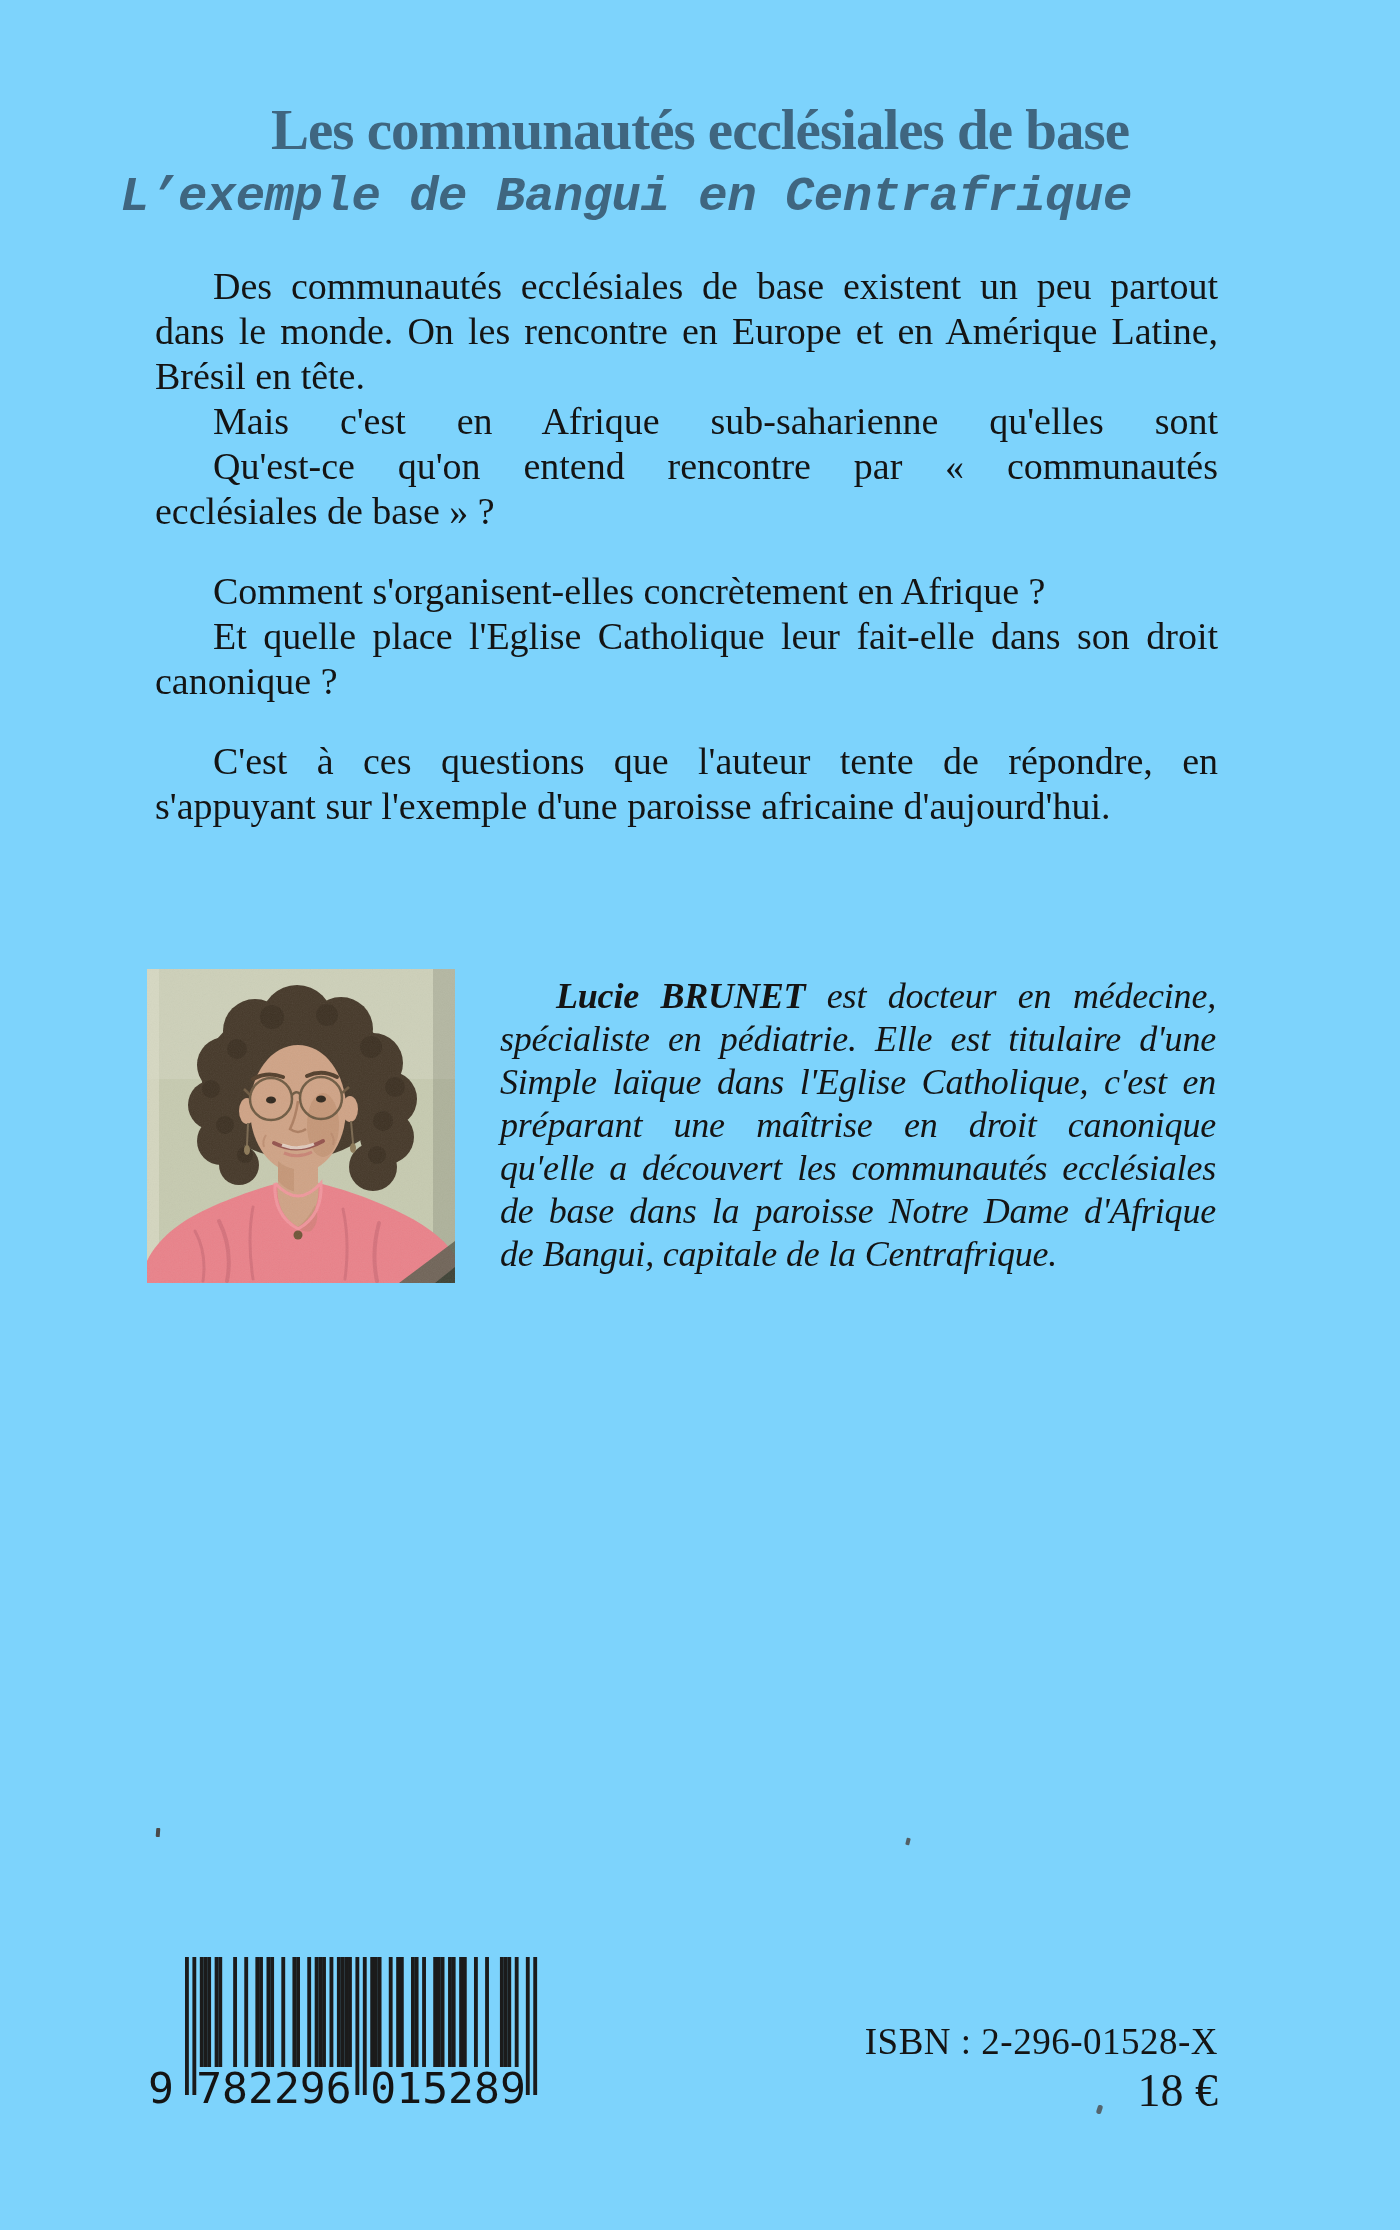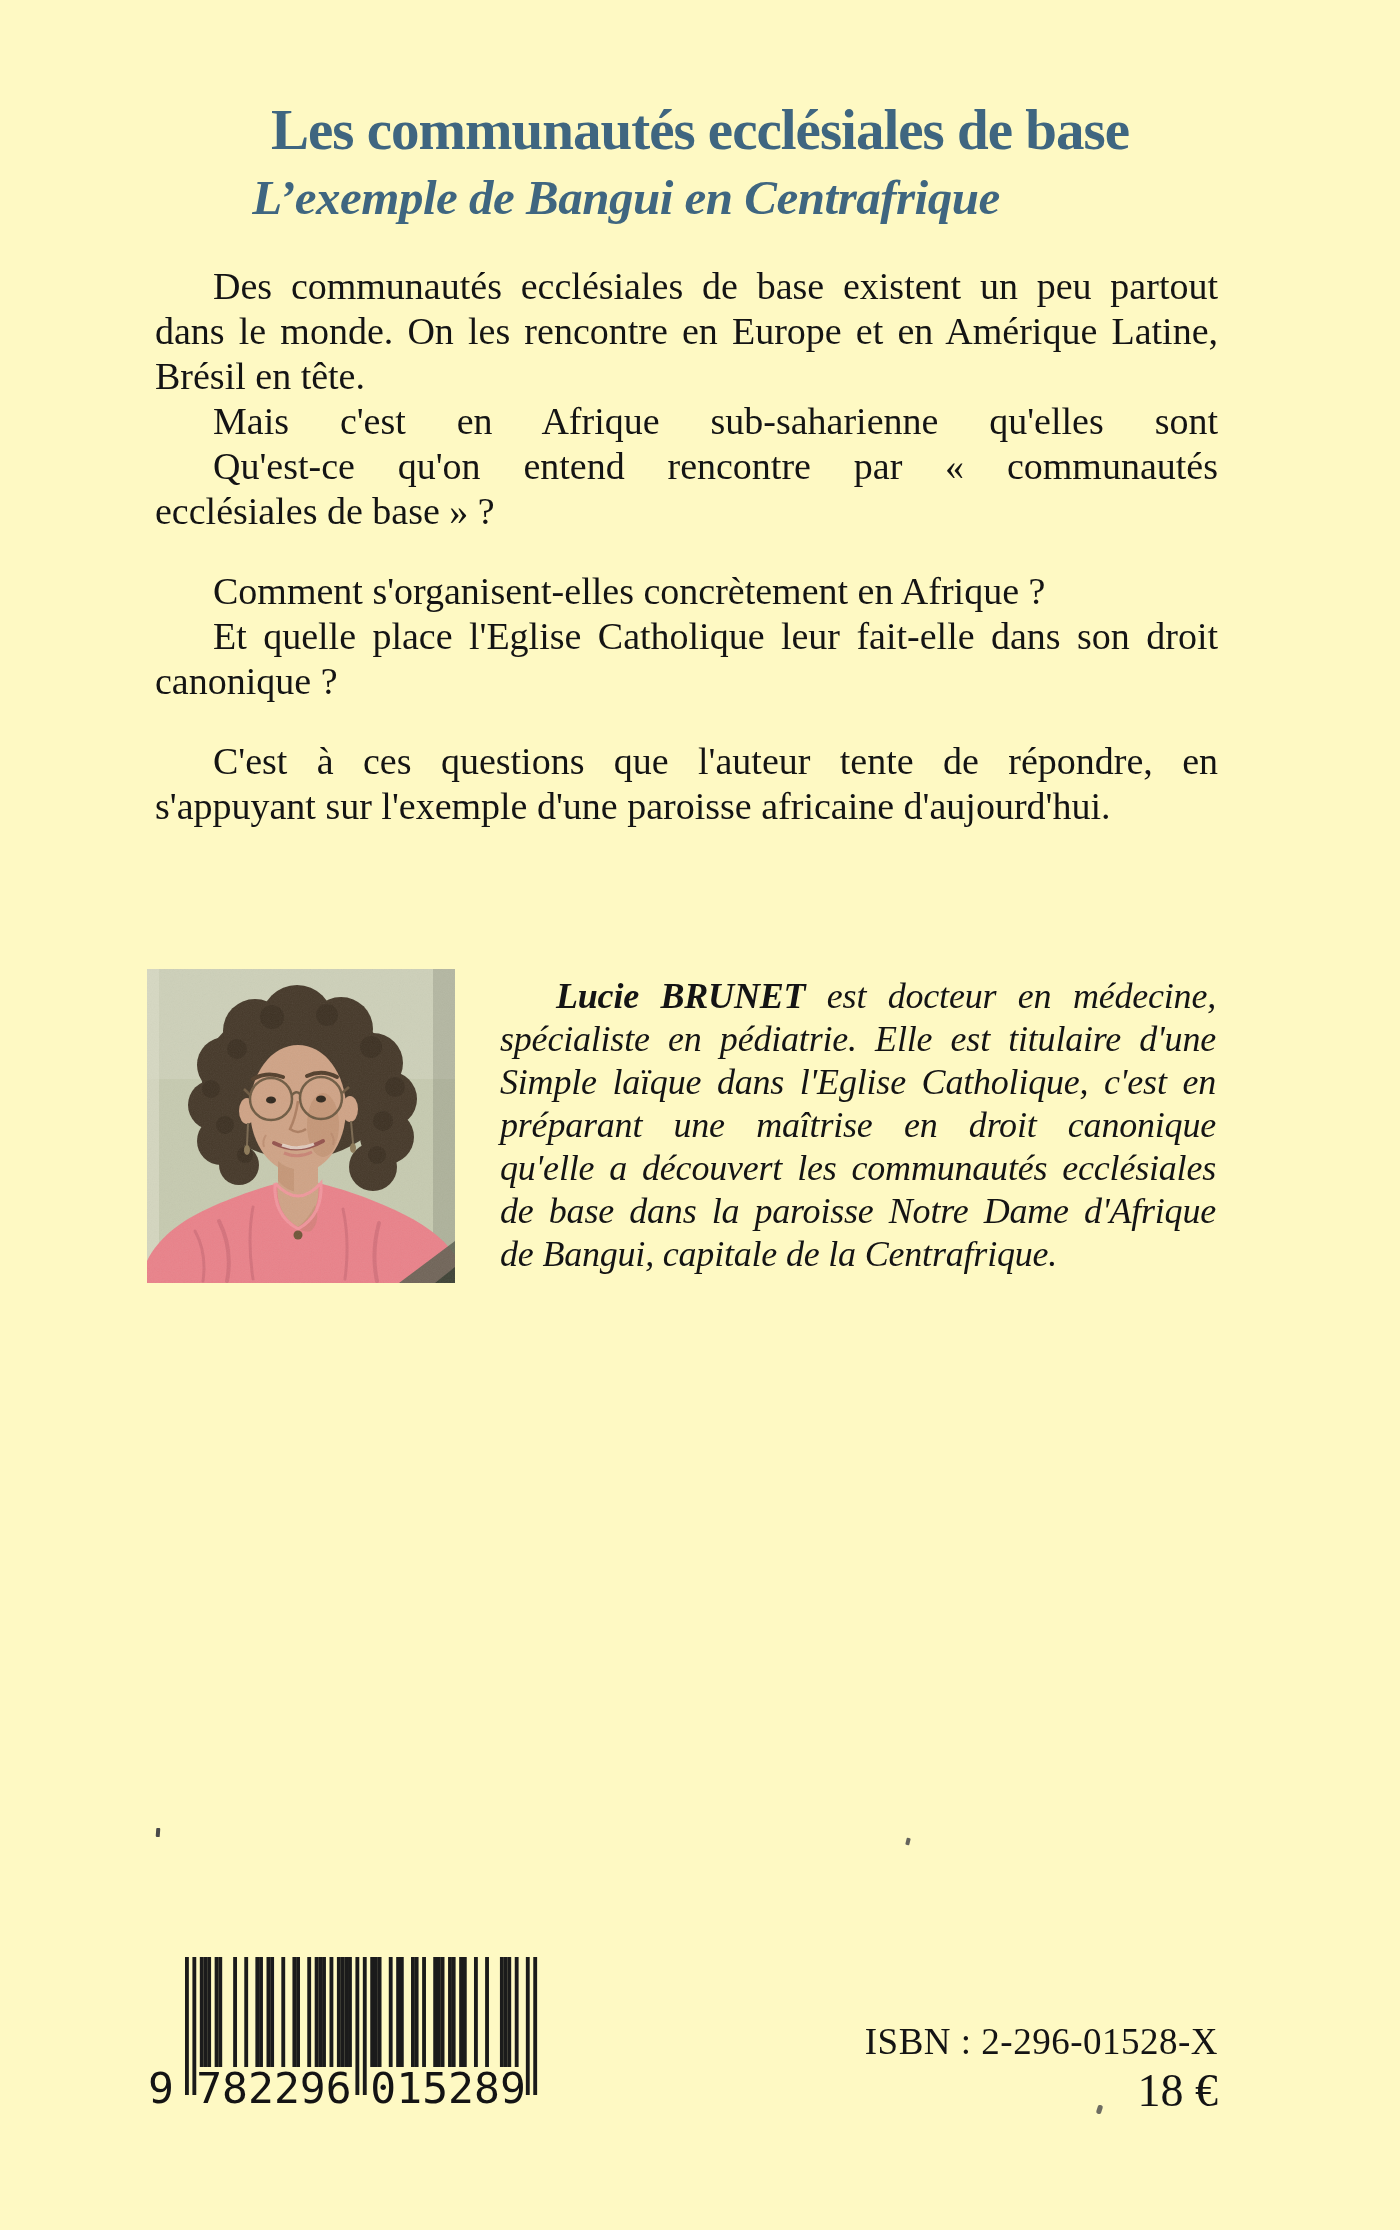--- a/index.html
+++ b/index.html
@@ -1,24 +1,24 @@
 <!DOCTYPE html>
 <html style="--title-color: #3f6680; --photo-bg: #c6cab0; --photo-bg-light: #dadcc6; --photo-hair: #46392a; --photo-hair-dark: #362b1e; --photo-skin: #cfa386; --photo-skin-shadow: #b1825f; --photo-top: #e9828a; --photo-top-shadow: #cb6b76; --photo-shadow: #5c6050; --photo-corner: #5c6050;"><head>
 <meta charset="utf-8">
 <style>
   html,body{margin:0;padding:0;background:#ffffff;}
-  .page{position:relative;width:1400px;height:2230px;background:#fef9c3;overflow:hidden;
+  .page{position:relative;width:1400px;height:2230px;background:#7dd3fc;overflow:hidden;
         font-family:"Liberation Serif","DejaVu Serif",serif;color:#161616;}
 
   .title{position:absolute;top:100px;left:0;width:1400px;text-align:center;margin:0;
          font-size:57px;font-weight:bold;letter-spacing:-1px;line-height:1.05;
          color:var(--title-color);}
   .subtitle{position:absolute;top:172px;left:0;width:1252px;text-align:center;margin:0;
          font-size:49px;font-weight:bold;font-style:italic;letter-spacing:-0.5px;line-height:1.05;
-         color:var(--title-color);}
+         color:var(--title-color);font-family:Liberation Mono, monospace;}
 
   .synopsis{position:absolute;left:155px;top:264px;width:1063px;
             font-size:38px;line-height:45px;color:#141414;}
   .para{margin:0;}
   .para.gap{margin-top:35px;}
   .line{text-align:justify;text-align-last:justify;white-space:normal;}
   .line.last{text-align:left;text-align-last:left;}
   .synopsis .line.first{padding-left:58px;}
 
   .photo{position:absolute;left:147px;top:969px;width:308px;height:314px;}

